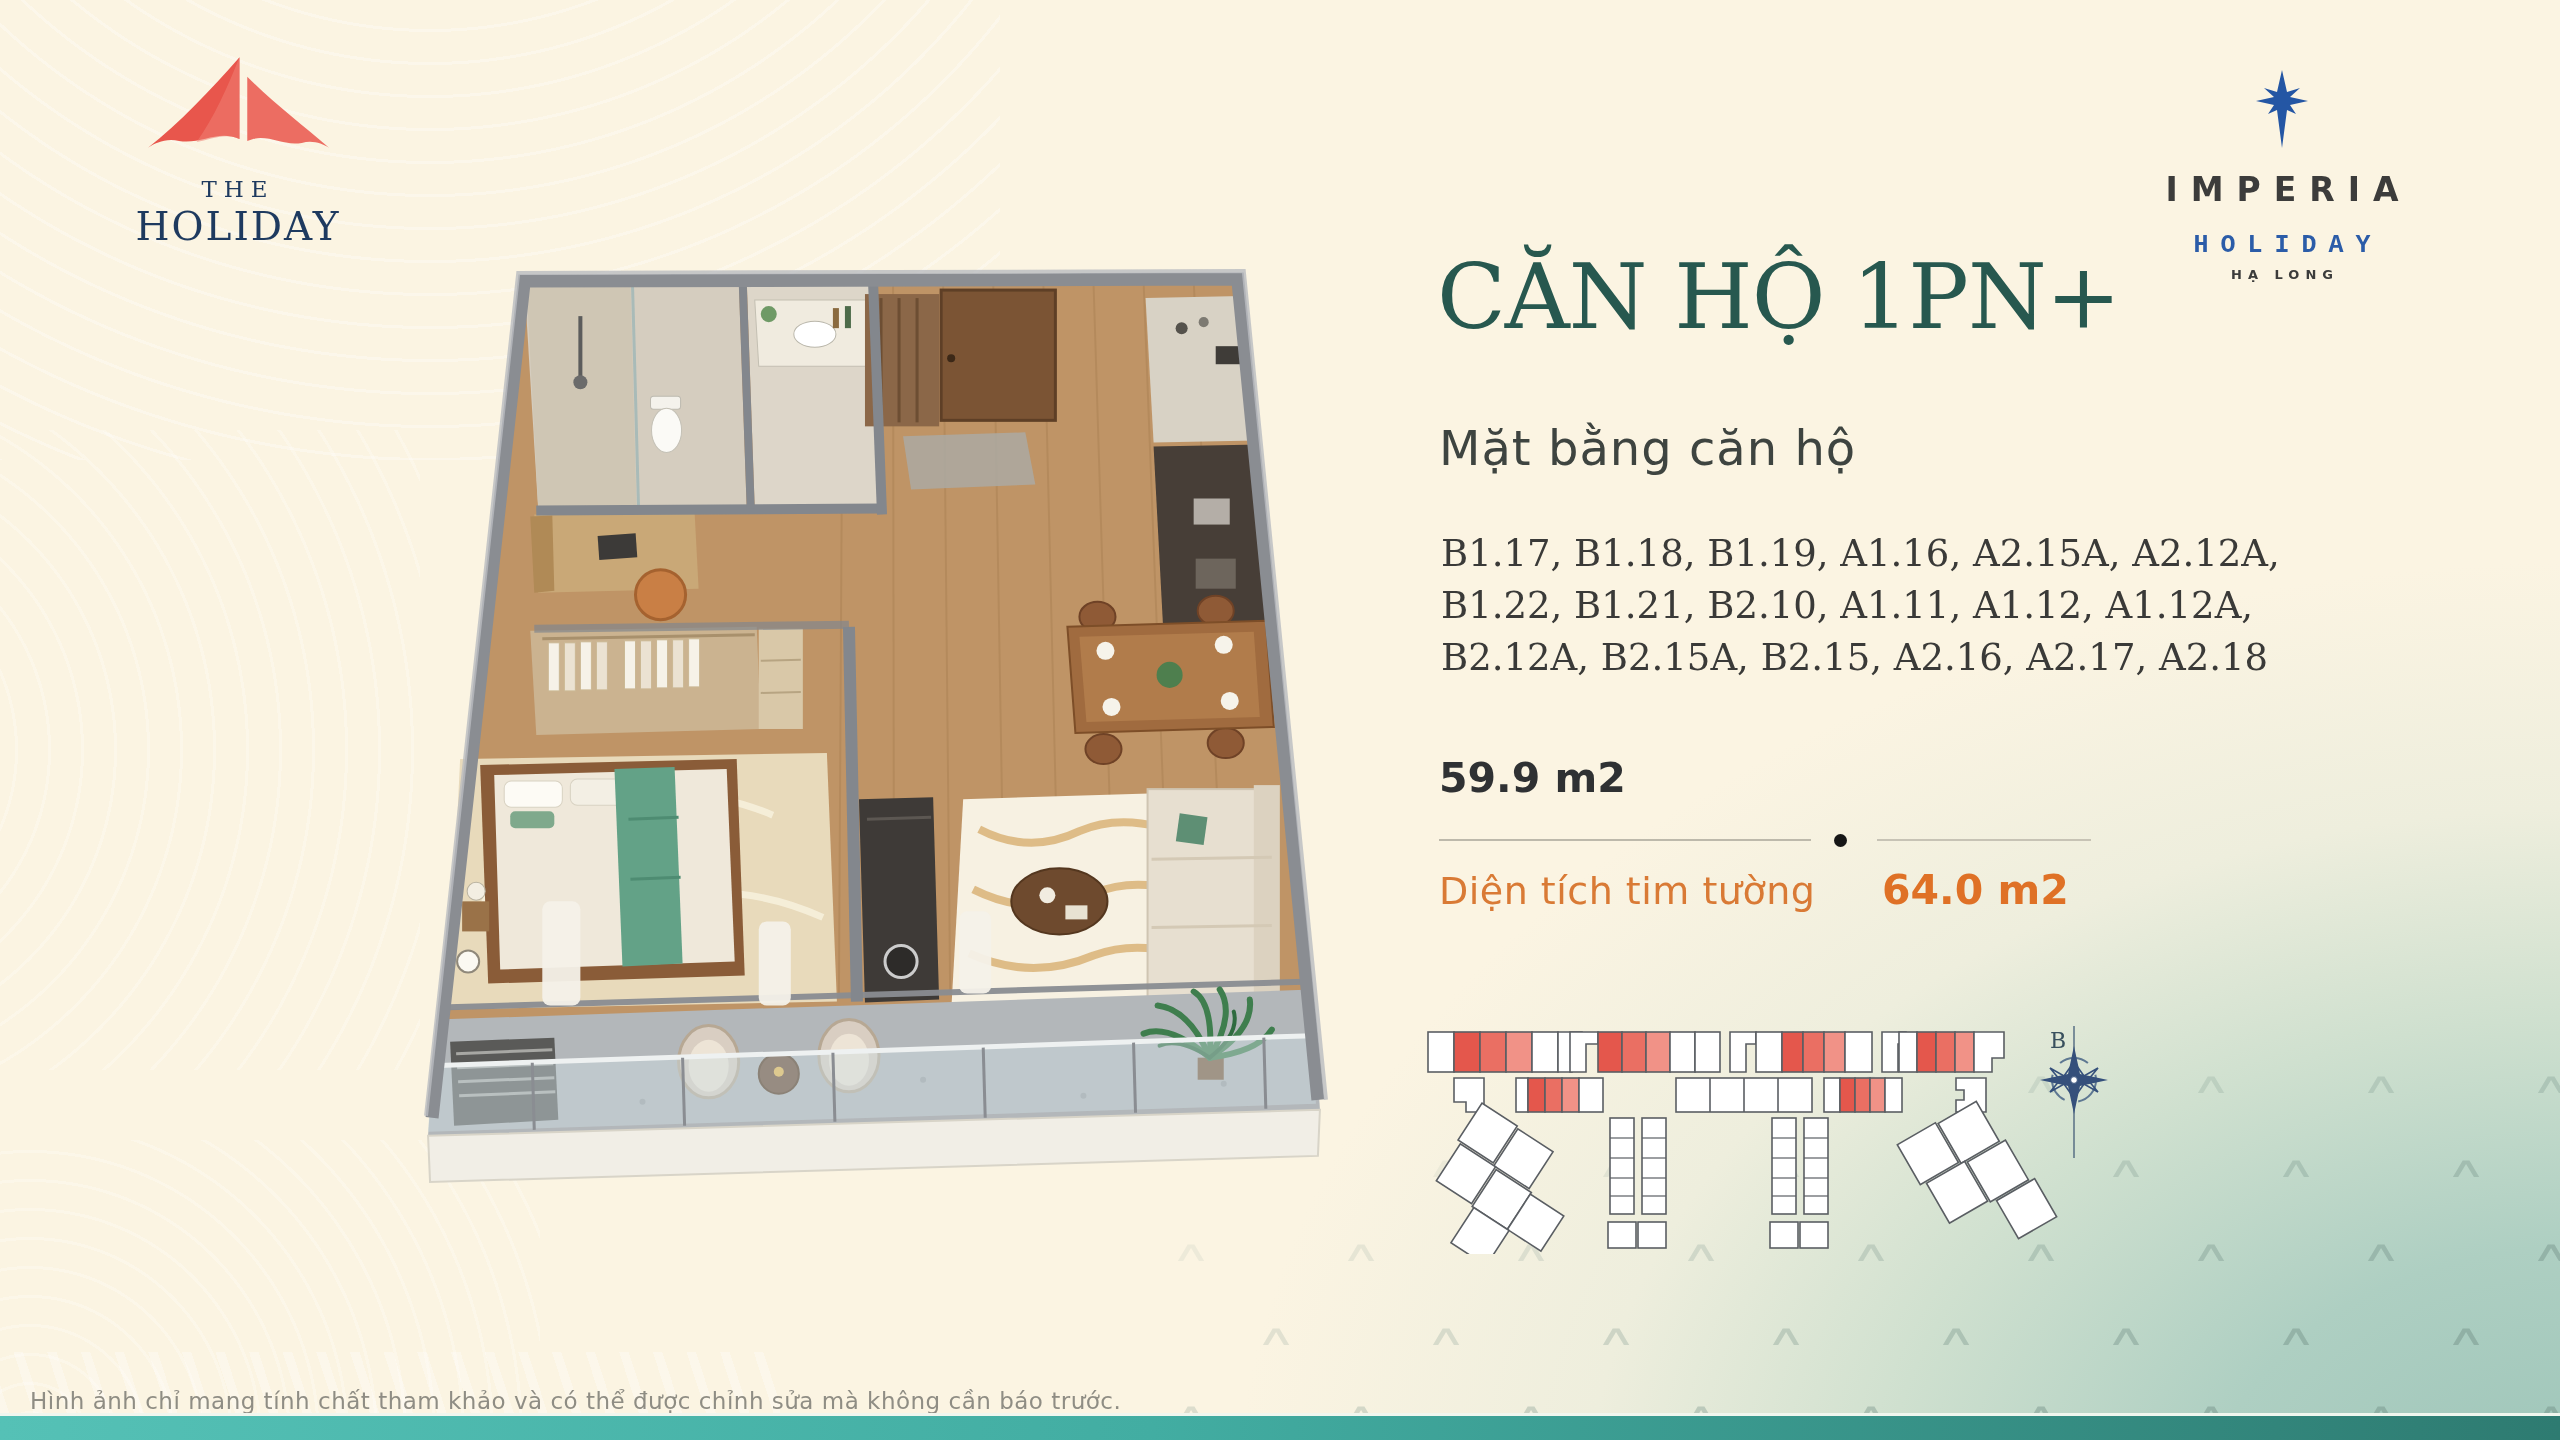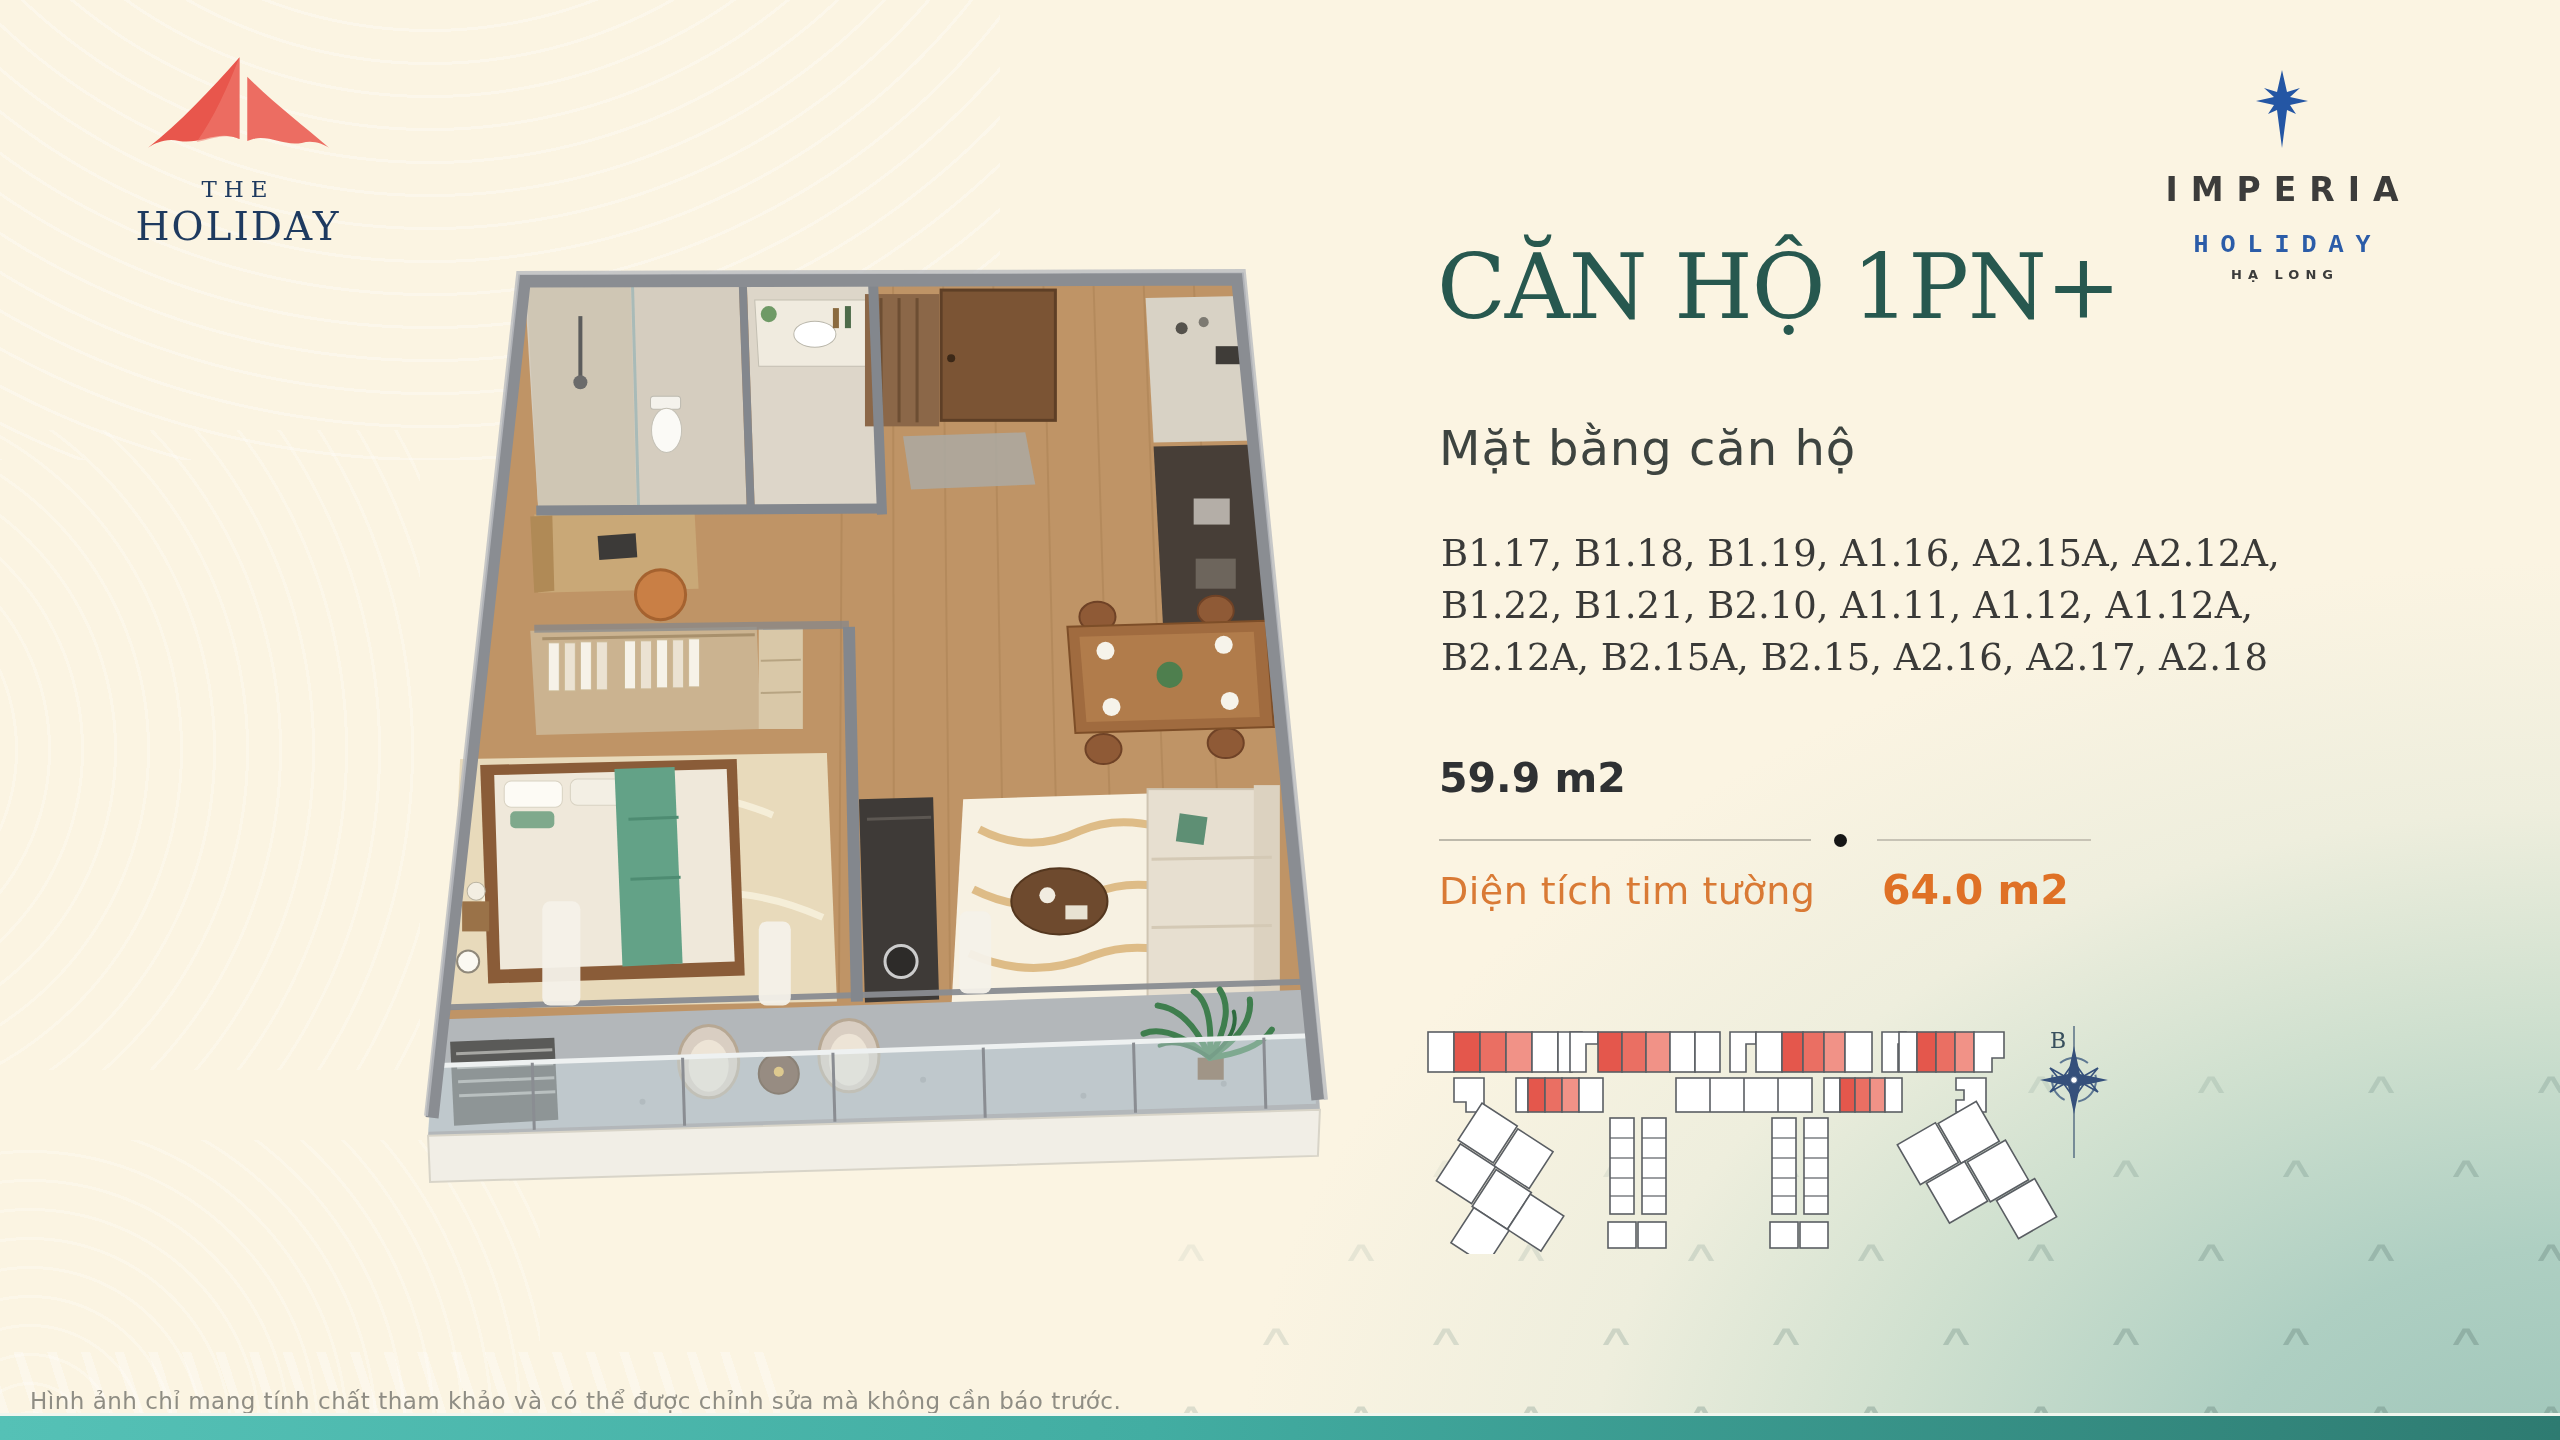--- a/index.html
+++ b/index.html
@@ -32,21 +32,21 @@
   .imperia{position:absolute;left:2152px;top:70px;width:260px;text-align:center;}
   .imperia .name{font-family:"DejaVu Sans",sans-serif;font-weight:700;font-size:33px;letter-spacing:13px;
     color:#3c3c3b;margin-top:22px;text-indent:13px;}
   .imperia .sub{font-family:Liberation Mono, monospace;font-weight:700;font-size:25px;letter-spacing:12px;
     color:#2b5ca8;margin-top:22px;text-indent:12px;}
   .imperia .loc{font-family:"DejaVu Sans",sans-serif;font-weight:700;font-size:13px;letter-spacing:6px;
     color:#3c3c3b;margin-top:7px;text-indent:6px;}
 
   
   .rightcol{position:absolute;left:1437px;top:0;width:780px;}
-  .title{position:absolute;left:0;top:238px;width:760px;font-family:"DejaVu Serif",serif;
+  .title{position:absolute;left:0;top:248px;width:760px;font-family:"DejaVu Serif",serif;
     font-size:90px;line-height:1.08;color:#27584f;letter-spacing:-1px;white-space:nowrap;}
   .subtitle{position:absolute;left:2px;top:420px;font-family:"DejaVu Sans",sans-serif;
     font-size:48px;color:#3e4440;letter-spacing:1px;}
   .units{position:absolute;left:4px;top:528px;font-family:"DejaVu Serif",serif;
     font-size:37px;line-height:1.4;color:#3a3a38;white-space:nowrap;}
   .areas{position:absolute;left:2px;top:754px;width:700px;}
   .arearow{display:flex;align-items:baseline;height:58px;}
   .arearow .lbl{width:443px;font-size:38px;letter-spacing:.5px;}
   .arearow .val{font-size:41px;font-weight:700;}
   .row1 .lbl{color:#35383b;}

